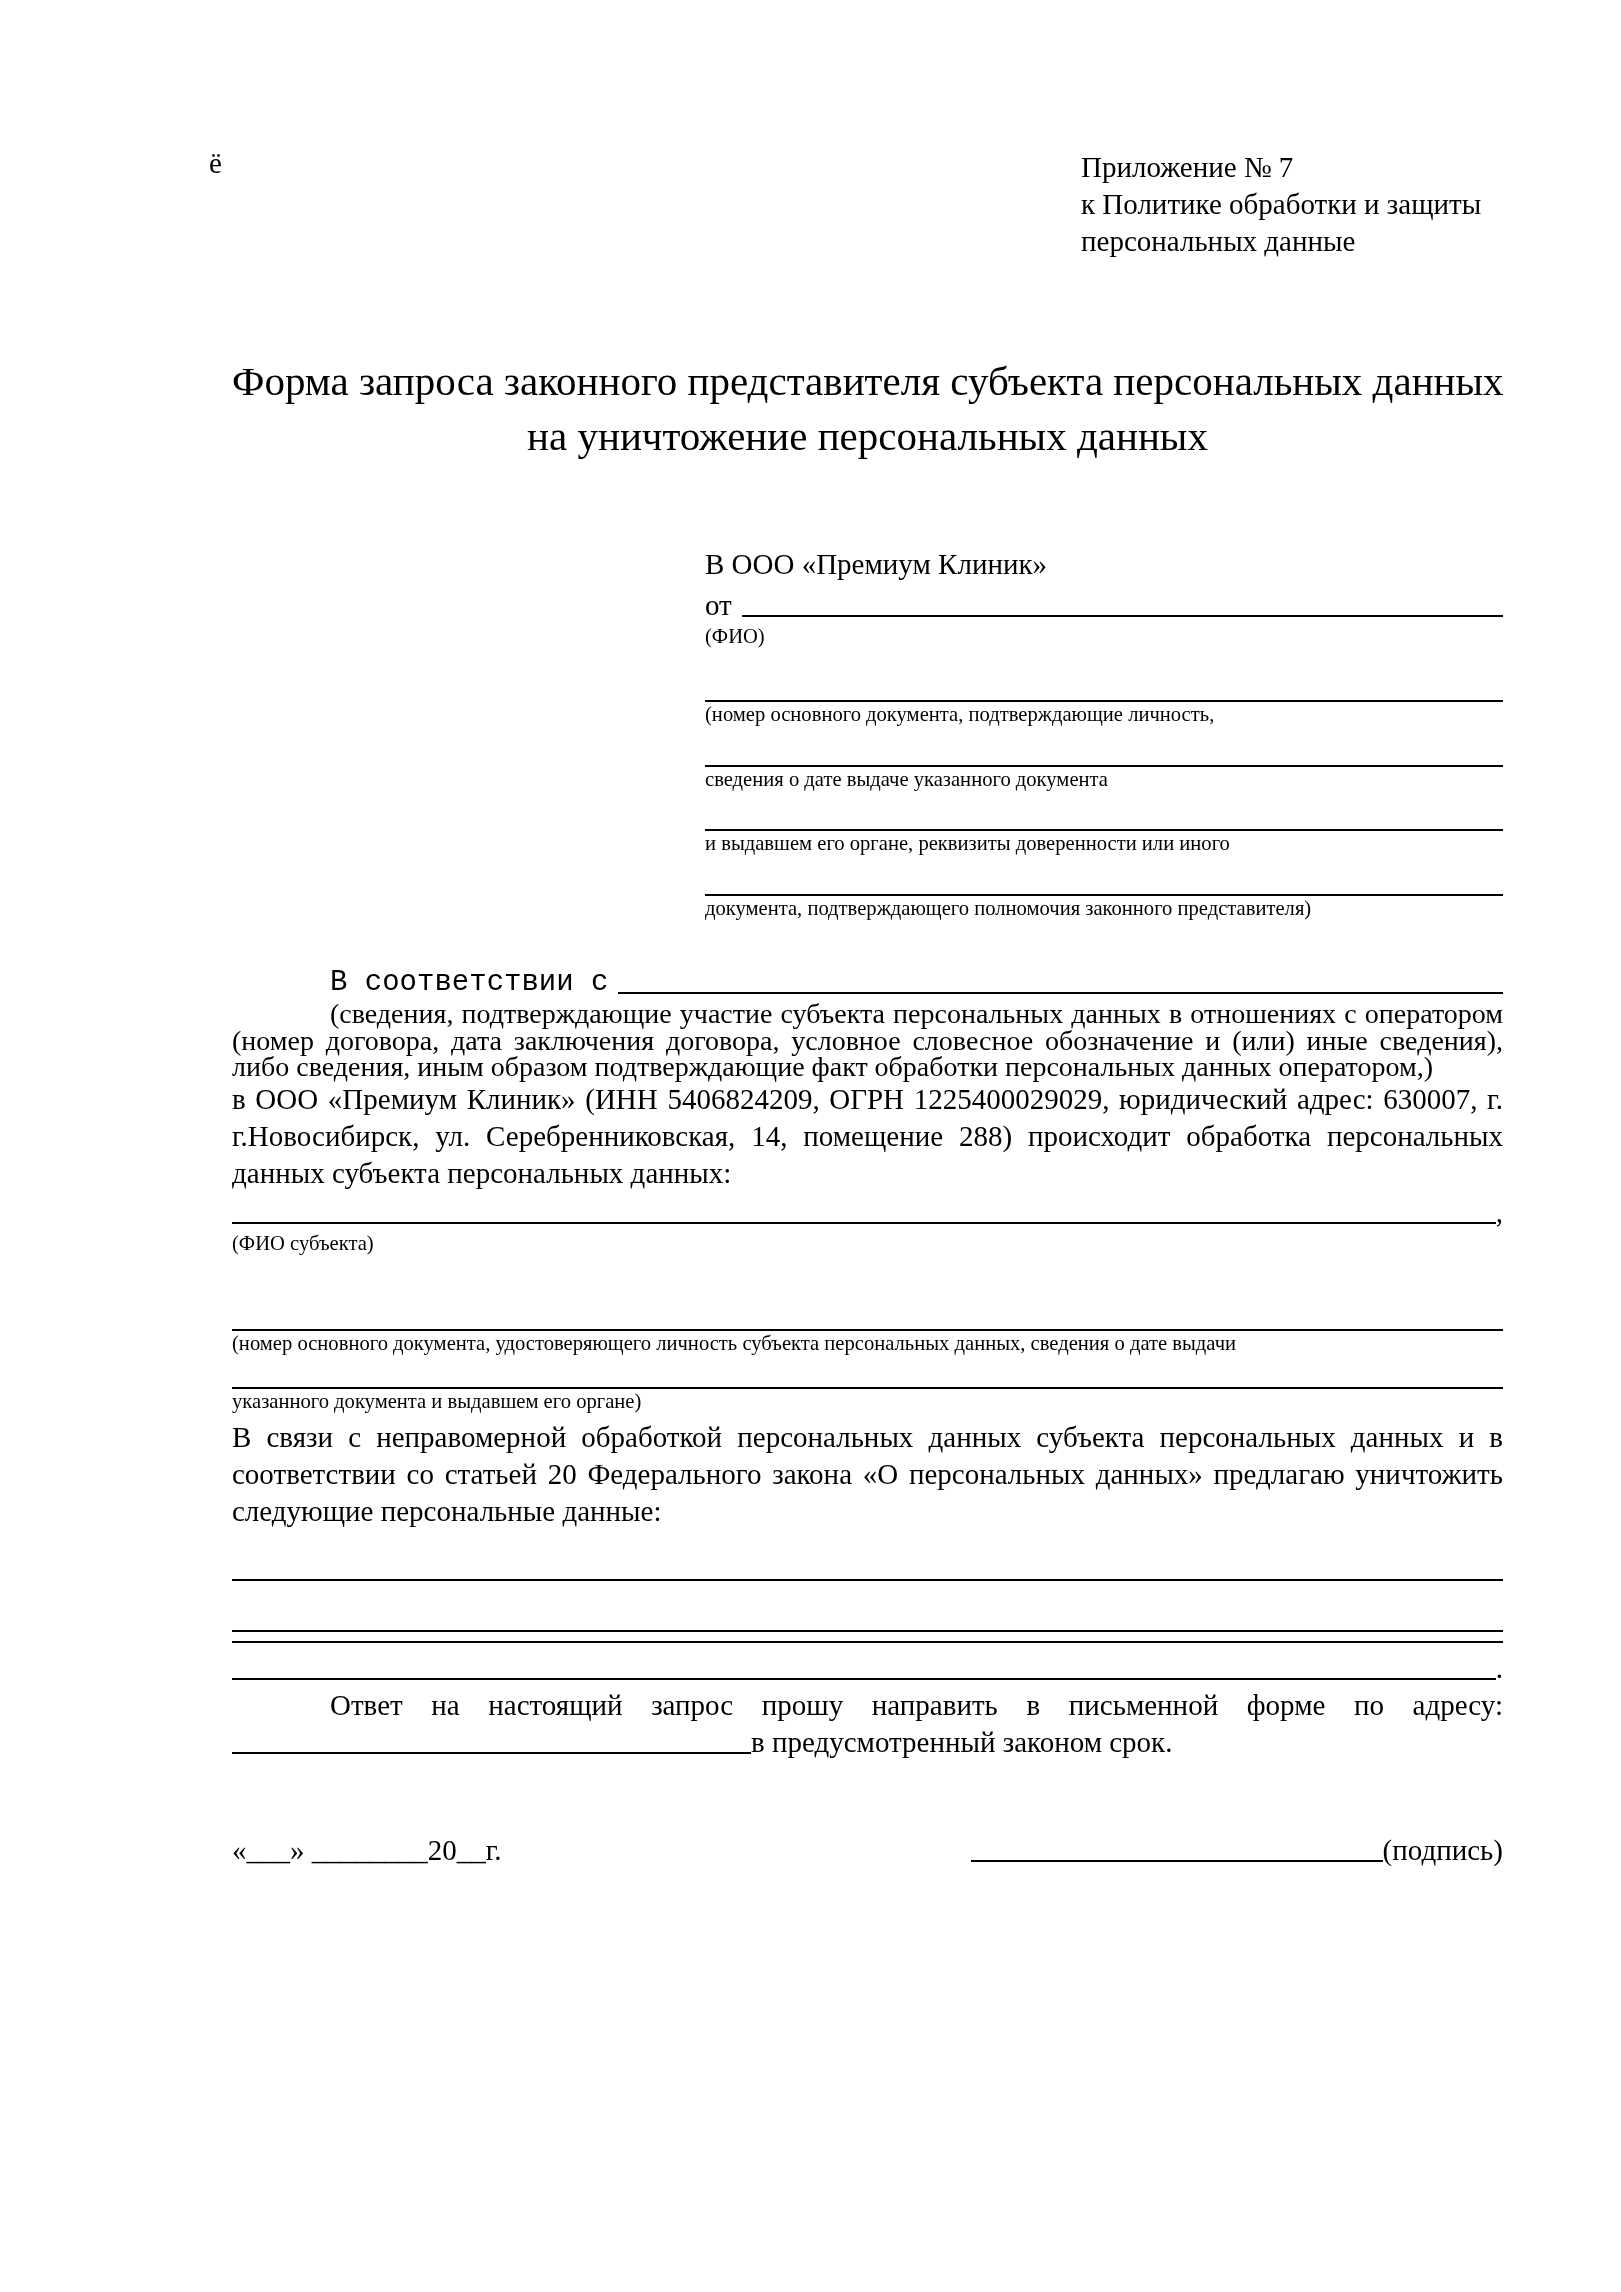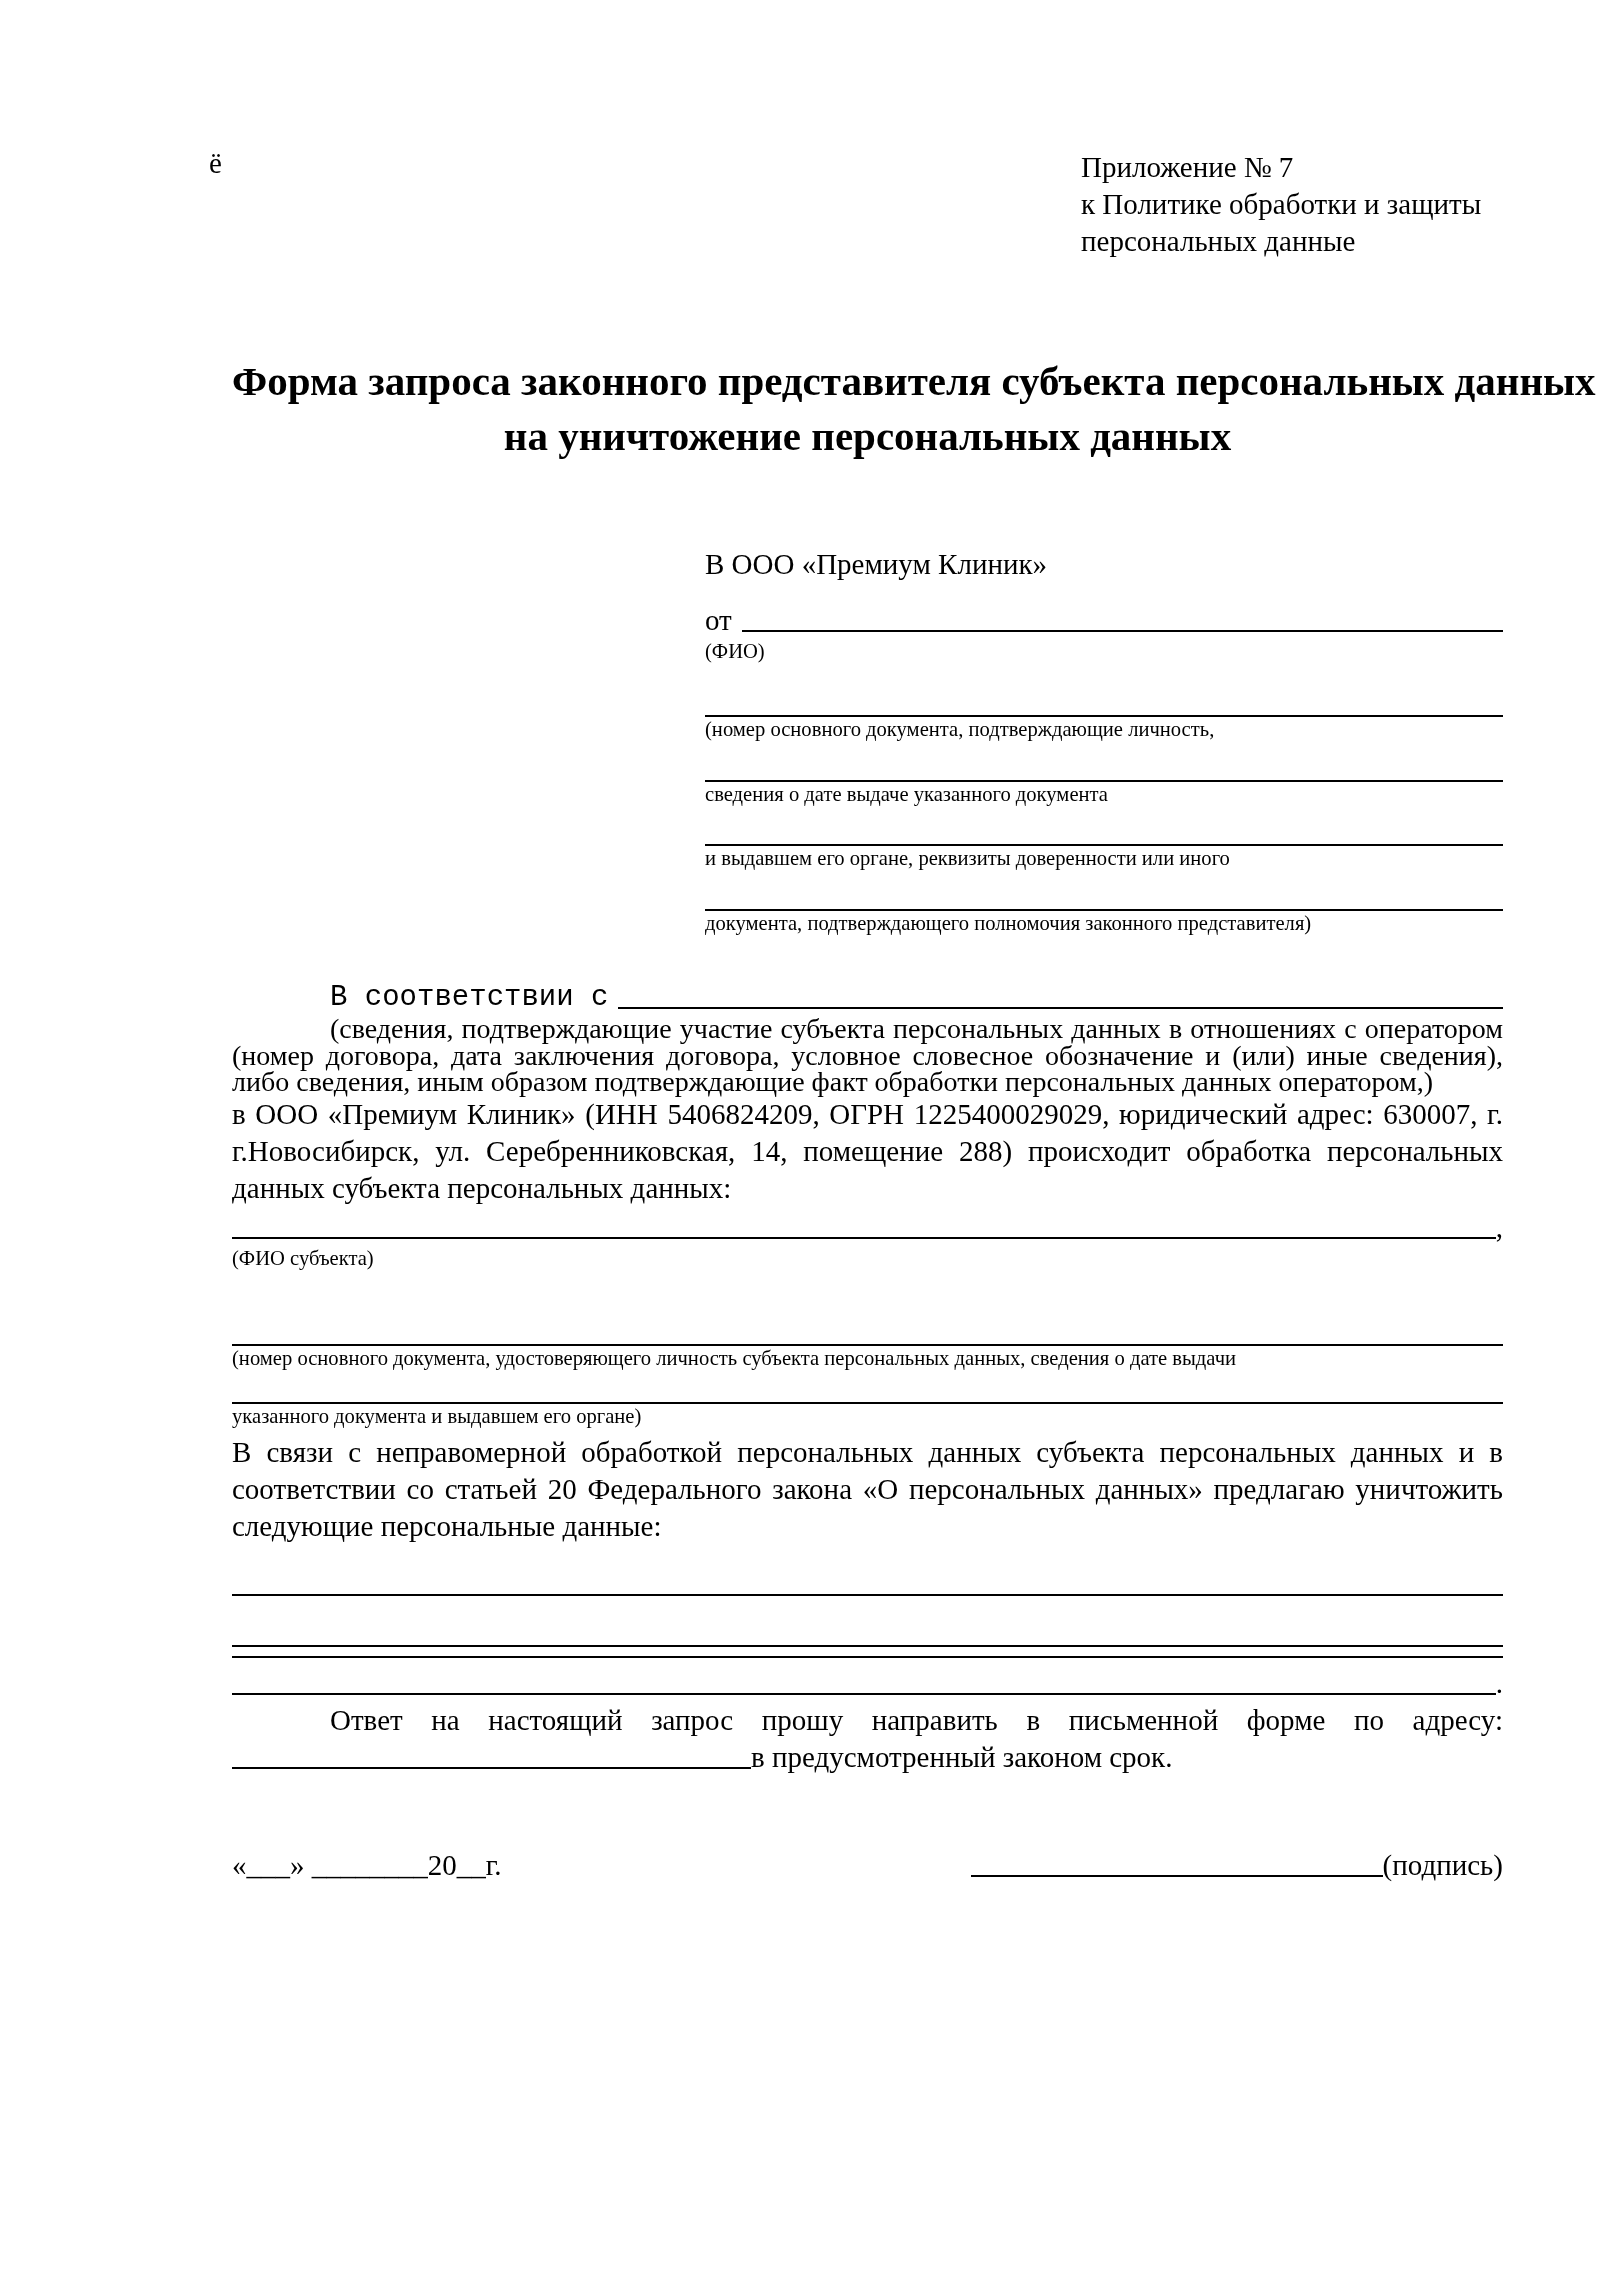--- a/index.html
+++ b/index.html
@@ -28,21 +28,21 @@
     font-size: 29px;
   }
   .appendix {
     margin-top: 149px;
     margin-left: 849px;
     line-height: 37px;
   }
   .doc-title {
     margin-top: 94px;
     text-align: center;
-    font-weight: bold;
+    font-weight: normal;
     font-size: 41px;
     line-height: 55px;
   }
   .doc-title div { white-space: nowrap; }
 
   .addressee {
     margin-top: 82px;
     margin-left: 473px; 
   }
   .row {
@@ -114,21 +114,21 @@
     <div>персональных данные</div>
   </div>
 
   <div class="doc-title">
     <div>Форма запроса законного представителя субъекта персональных данных</div>
     <div>на уничтожение персональных данных</div>
   </div>
 
   <div class="addressee">
     <div>В ООО «Премиум Клиник»</div>
-    <div class="row" style="margin-top:19px">
+    <div class="row" style="margin-top:4px">
       <span style="padding-right:9.8px">от</span>
       <span class="fill fill-thin"></span>
     </div>
     <div class="caption">(ФИО)</div>
 
     <div class="blank gap14"></div>
     <div class="caption">(номер основного документа, подтверждающие личность,</div>
 
     <div class="blank"></div>
     <div class="caption">сведения о дате выдаче указанного документа</div>

